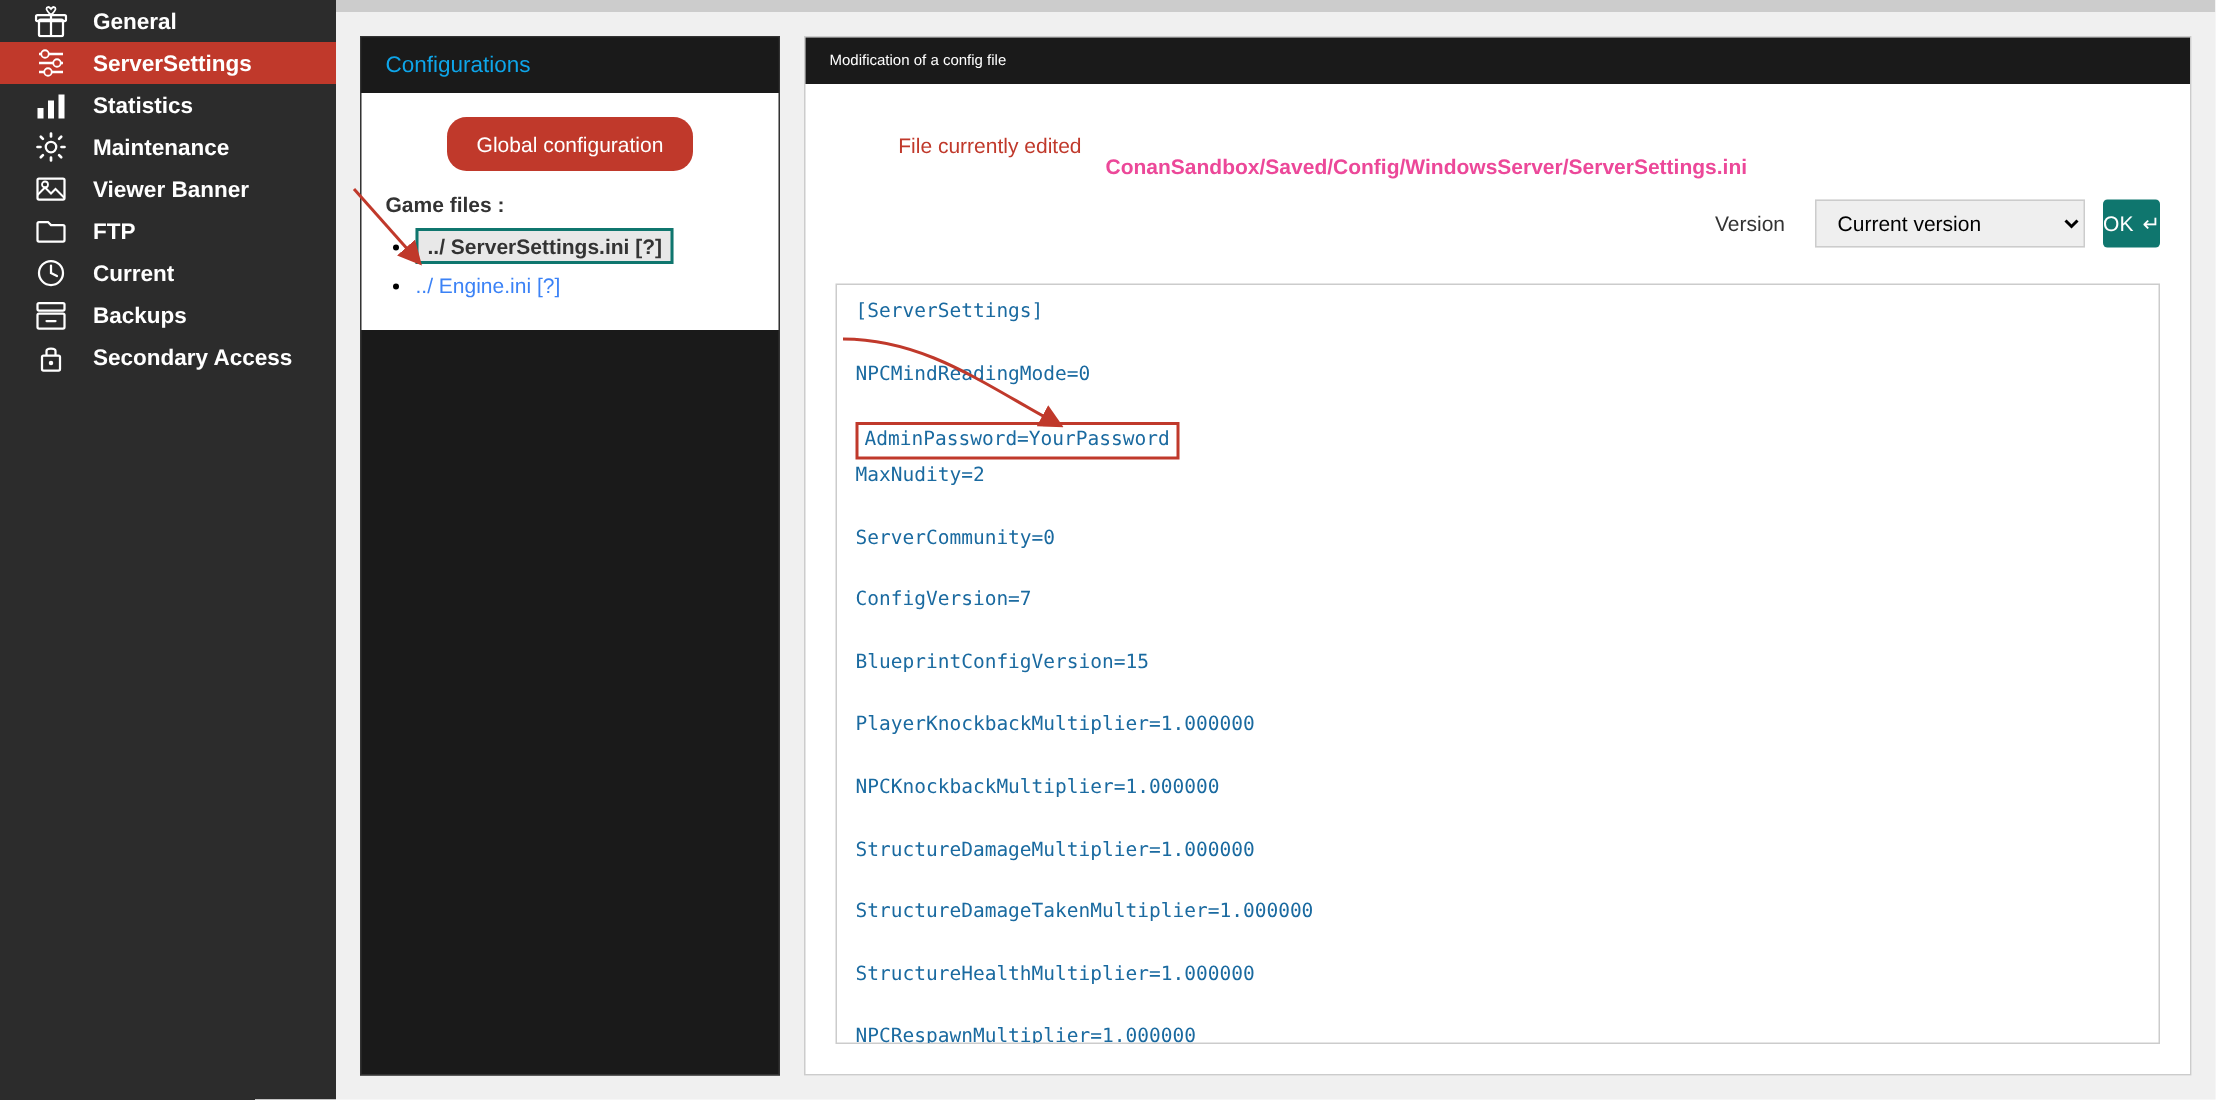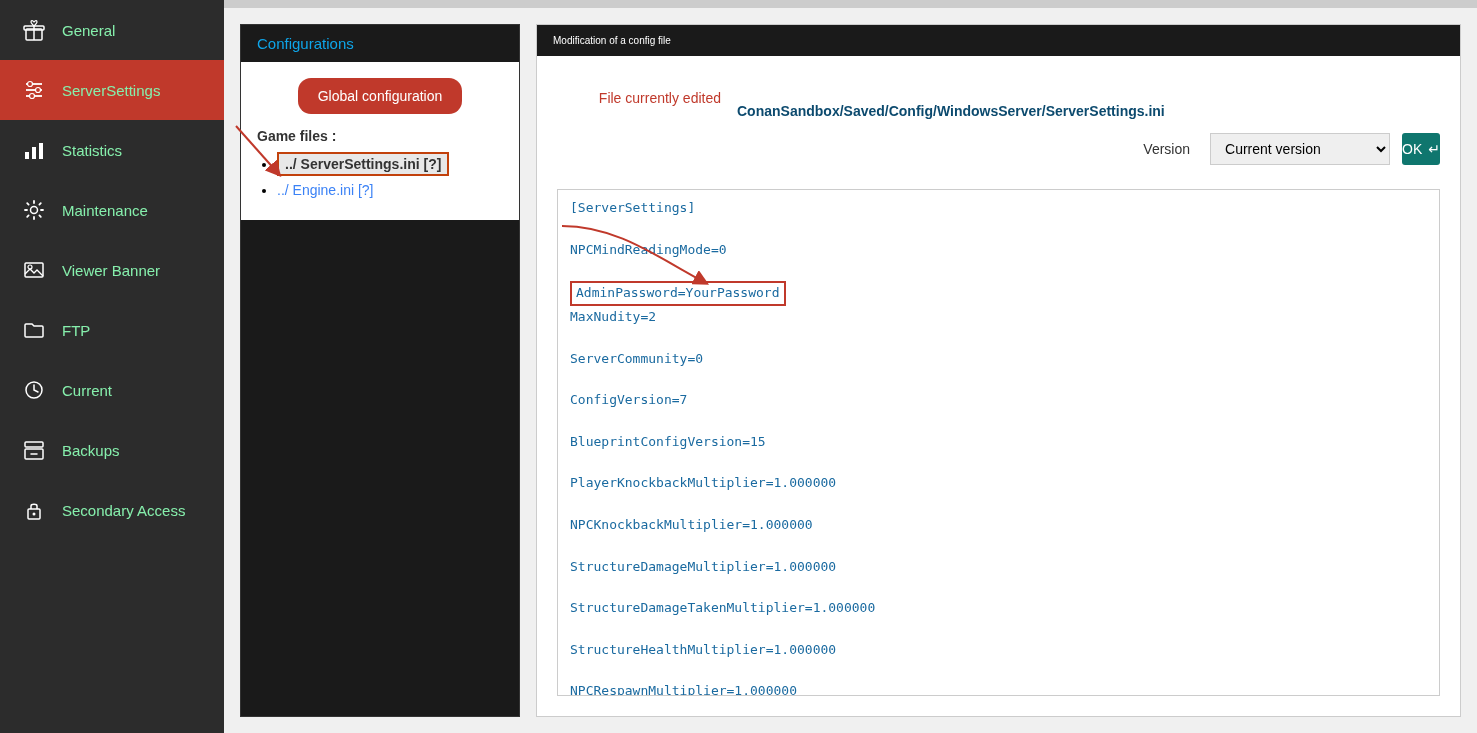--- a/index.html
+++ b/index.html
@@ -9,25 +9,26 @@
     .sidebar {
       width: 224px;
       background: #2c2c2c;
       flex-shrink: 0;
       display: flex;
       flex-direction: column;
     }
     .sidebar-item {
       display: flex;
       align-items: center;
-      padding: 16px 20px;
-      color: #86efac;
+      padding: 0 20px;
+      color: #ffffff;
       cursor: pointer;
       gap: 14px;
       font-size: 15px;
+      font-weight: bold;
     }
     .sidebar-item.active { background: #c0392b; }
     .sidebar-icon {
       width: 28px;
       height: 28px;
       display: flex;
       align-items: center;
       justify-content: center;
       flex-shrink: 0;
     }
@@ -95,21 +96,21 @@
       padding-left: 20px;
     }
     .file-list li {
       margin-bottom: 6px;
       font-size: 14px;
     }
     .file-list li.active-file a {
       color: #333;
       font-weight: bold;
       background: #e8e8e8;
-      border: 2px solid #c2410c;
+      border: 2px solid #0f766e;
       padding: 2px 6px;
       text-decoration: none;
       display: inline-block;
     }
     .file-list li a {
       color: #3b82f6;
       text-decoration: none;
     }
 
     
@@ -134,21 +135,21 @@
       flex-direction: column;
       gap: 16px;
       overflow: hidden;
     }
     .file-info-label {
       color: #c0392b;
       font-size: 14px;
       white-space: nowrap;
     }
     .file-info-value {
-      color: #0c4a6e;
+      color: #ec4899;
       font-size: 14px;
       font-weight: bold;
       margin-top: 27px;
     }
     .version-label {
       color: #333;
       font-size: 14px;
       margin-left: auto;
       padding-right: 8px;
     }

